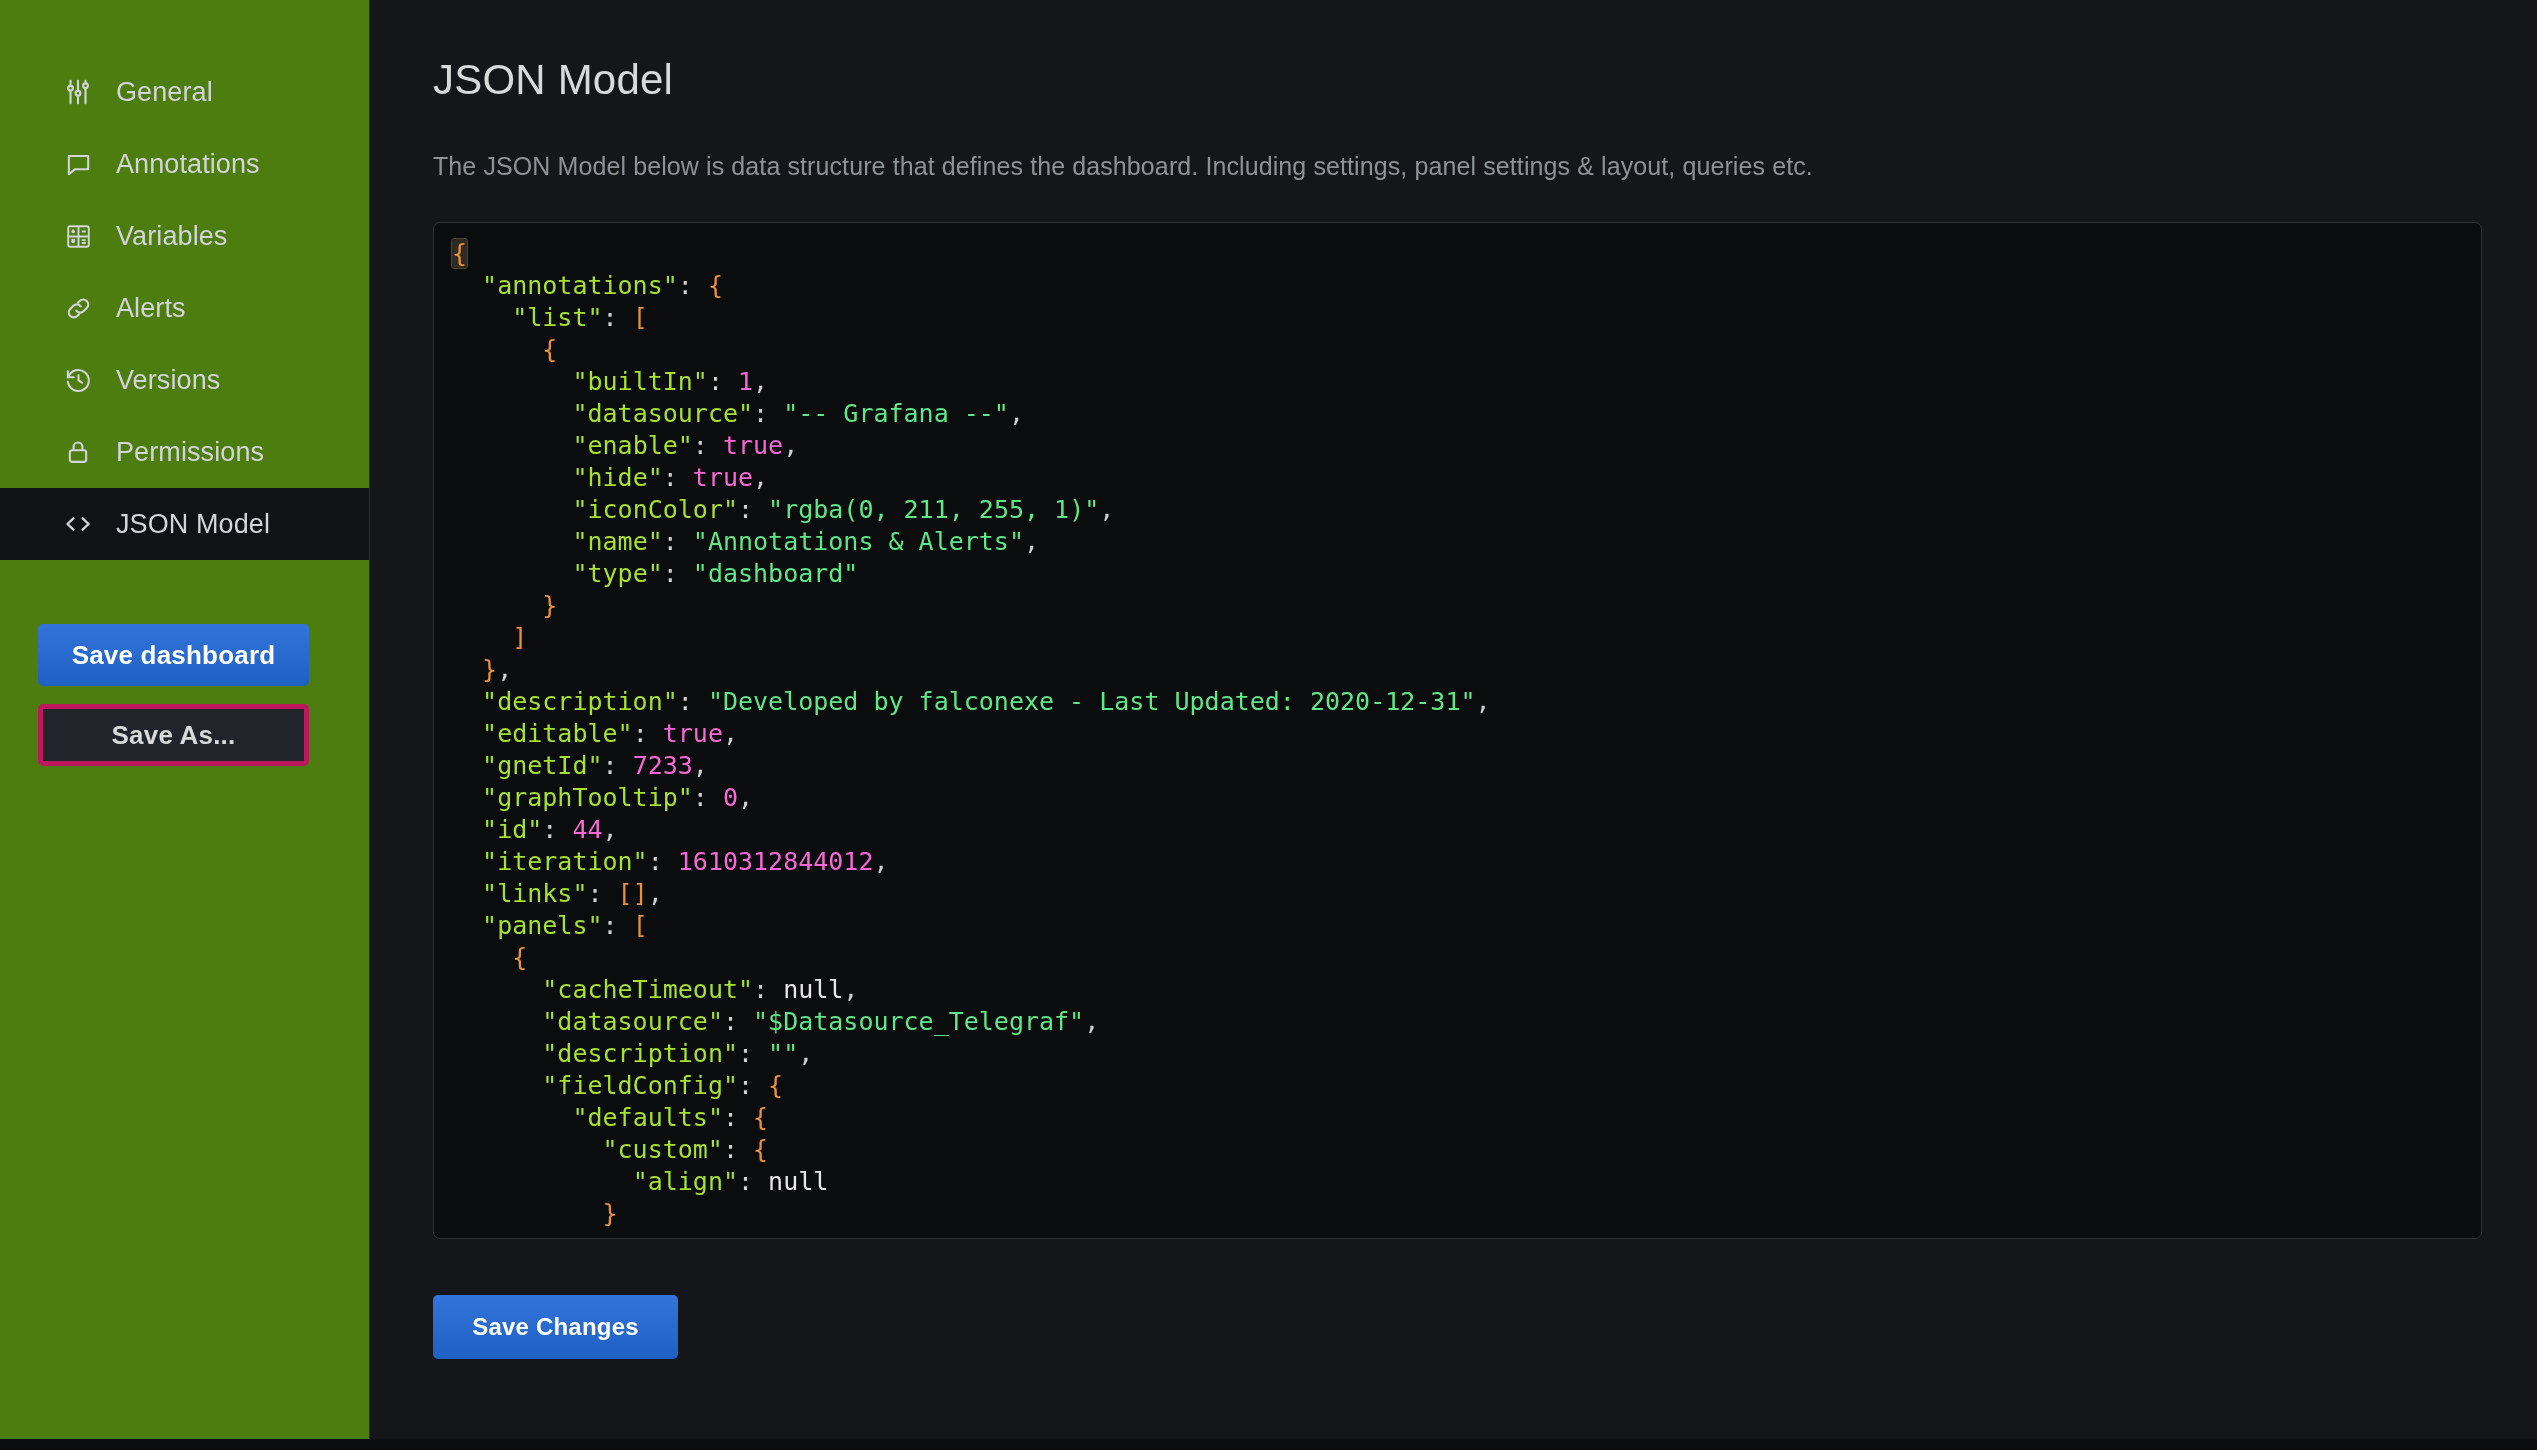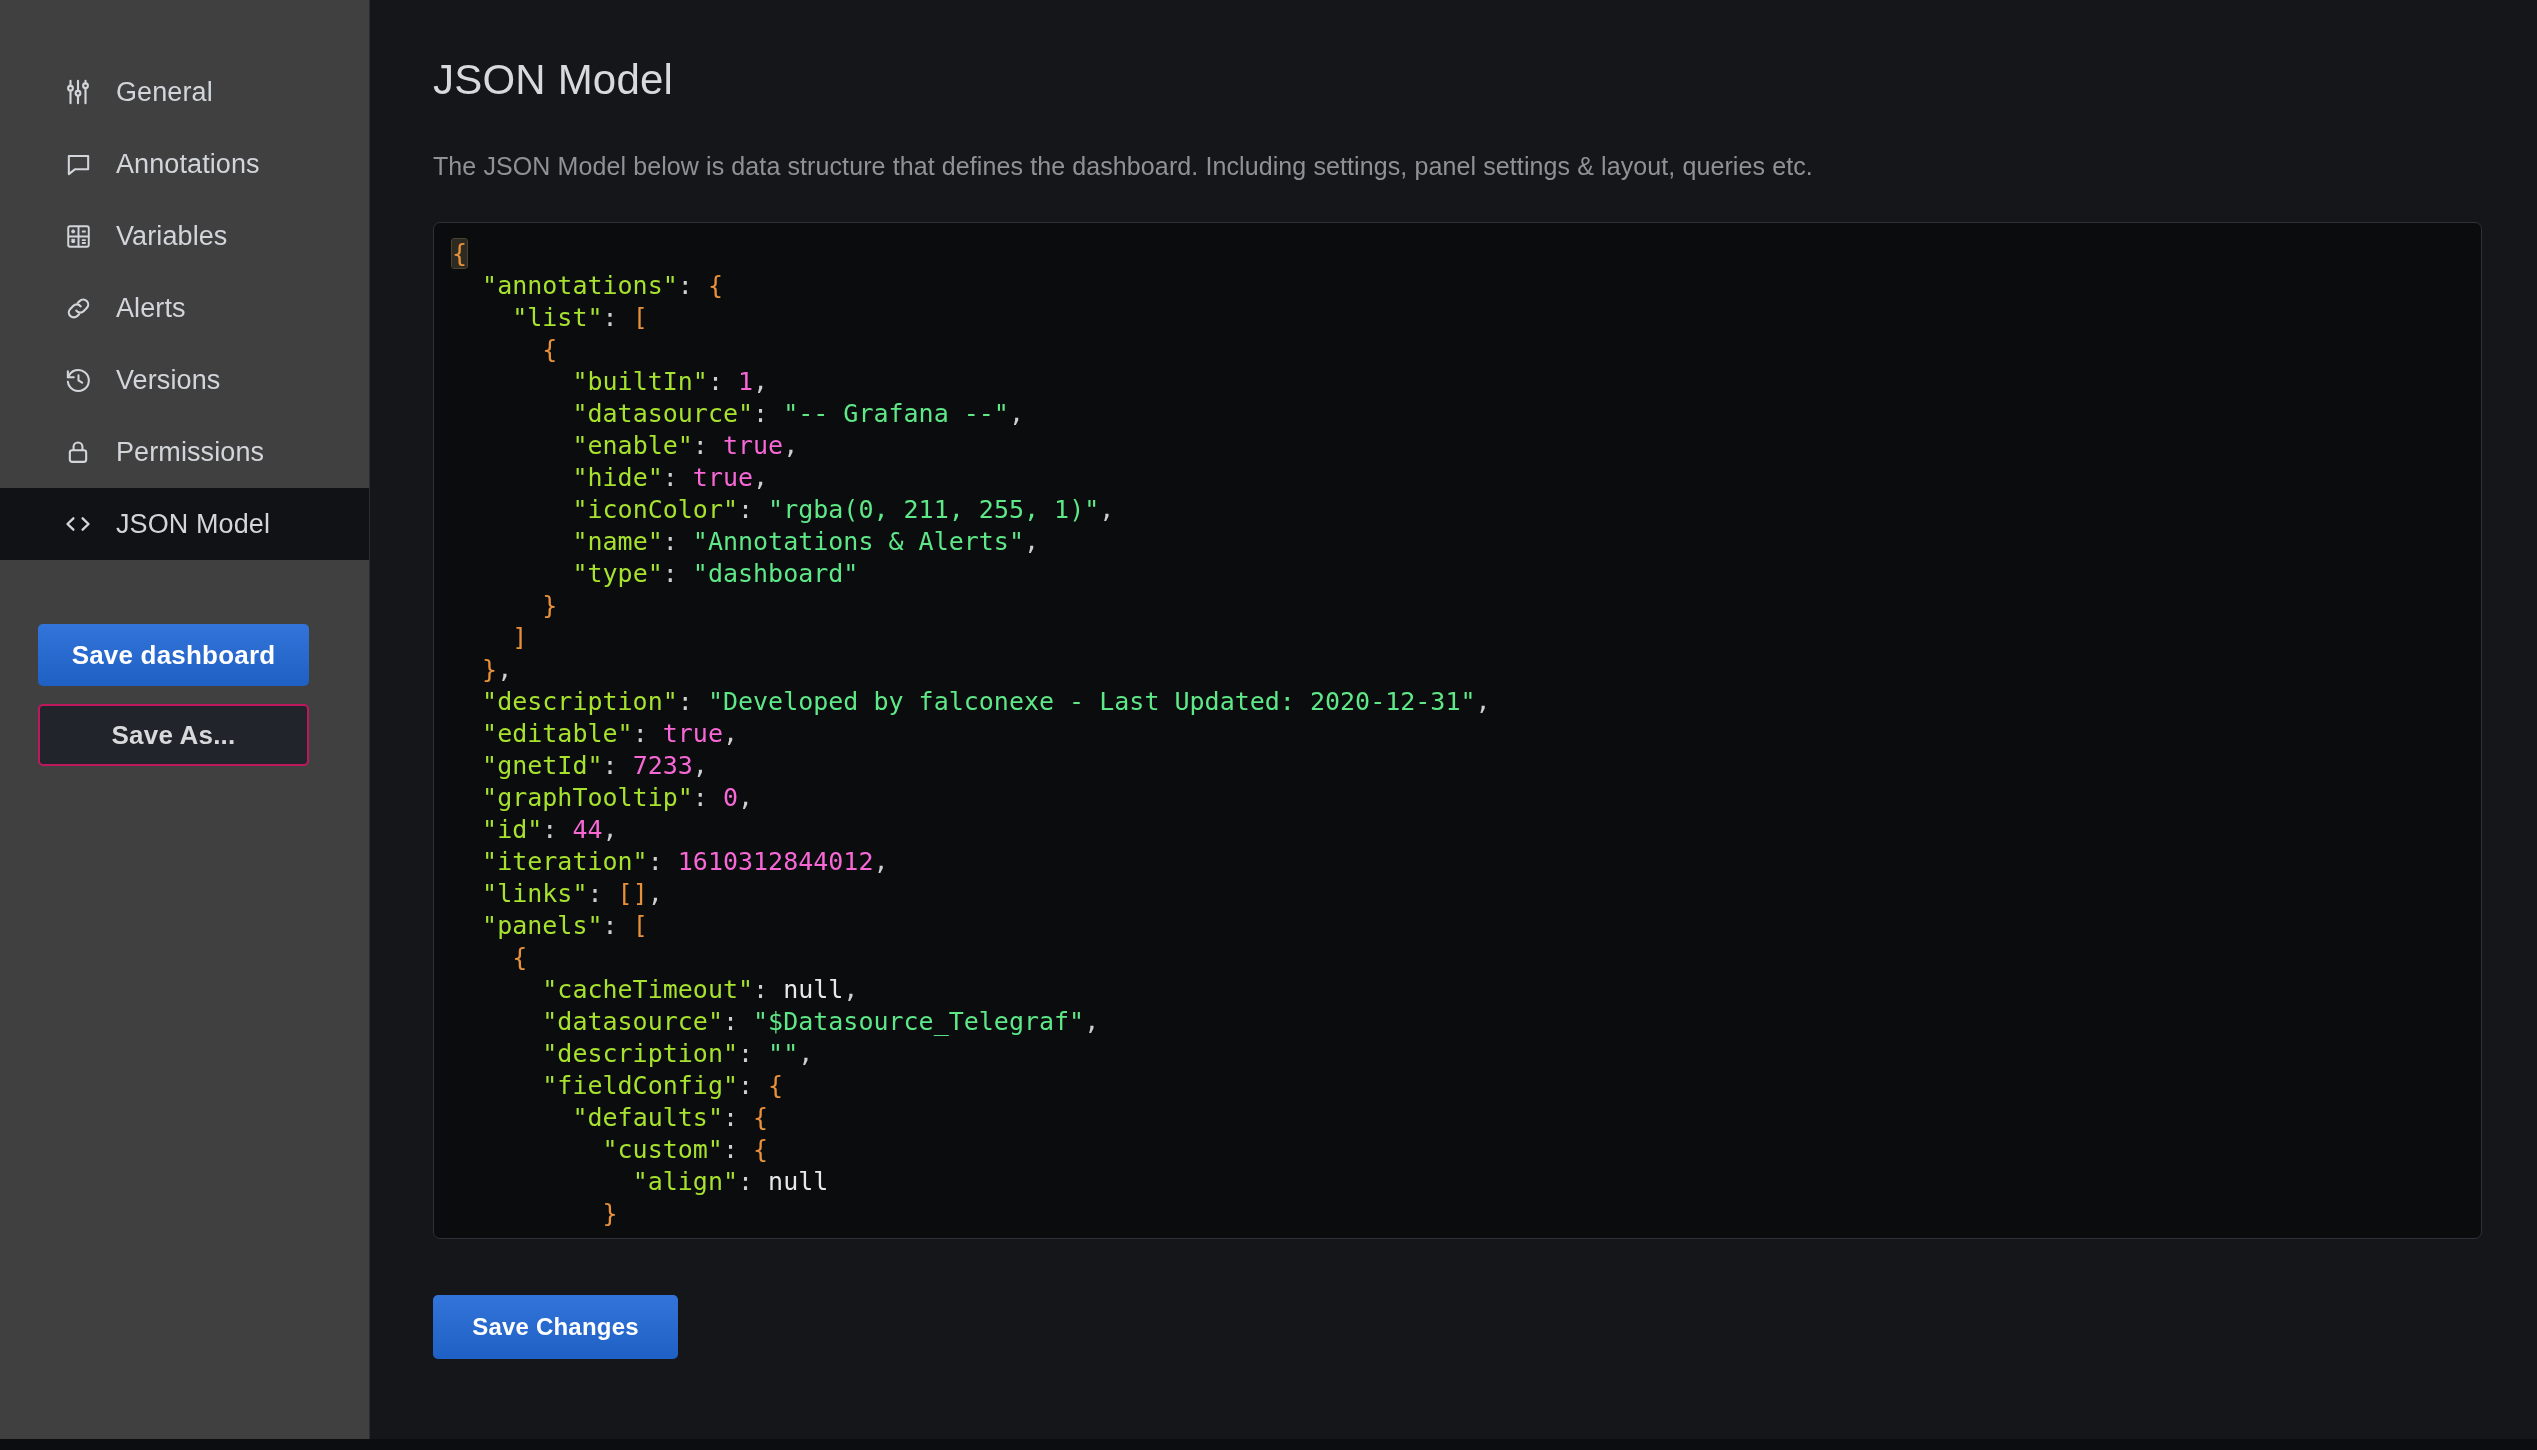--- a/index.html
+++ b/index.html
@@ -18,21 +18,21 @@
     width: 2537px;
     height: 1451px;
     background: #141619;
     display: flex;
   }
 
   
   .settings-sidebar {
     width: 370px;
     flex: 0 0 370px;
-    background: #404040;
+    background: #4d7c0f;
     height: 1439px;
     box-sizing: border-box;
     padding-top: 56px;
     position: relative;
     z-index: 2;
   }
 
   .nav-list {
     display: flex;
     flex-direction: column;
@@ -87,21 +87,21 @@
     height: 62px;
     width: 271px;
     letter-spacing: 0.2px;
   }
   .btn-secondary {
     background: #22242b;
     color: #d8d9da;
     font-size: 26px;
     height: 62px;
     width: 271px;
-    border: 2px solid #be185d;
+    border: 5px solid #be185d;
     border-radius: 5px;
     margin-top: 18px;
     letter-spacing: 0.2px;
   }
 
   
   .sidebar-divider {
     position: absolute;
     left: 369px;
     top: 0;

